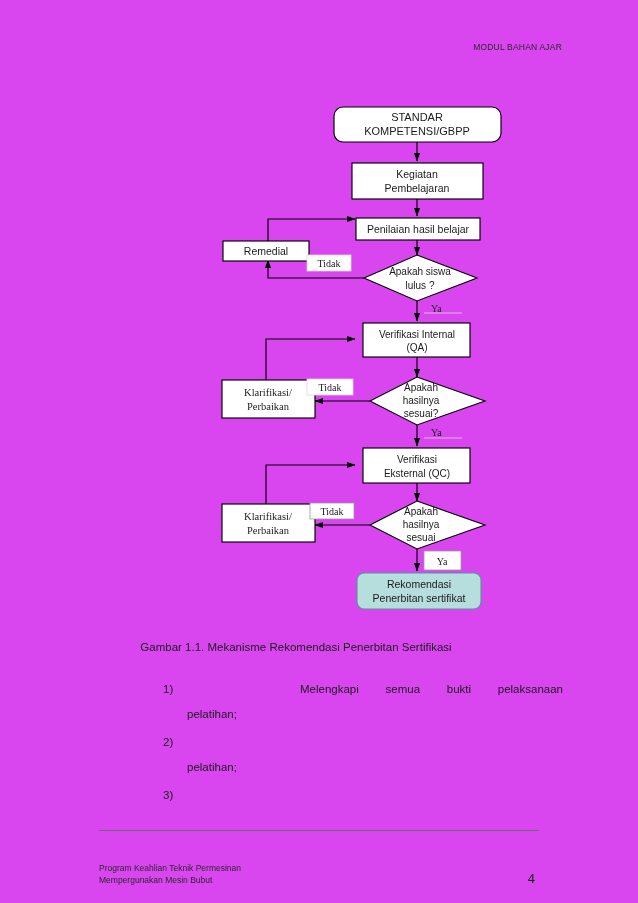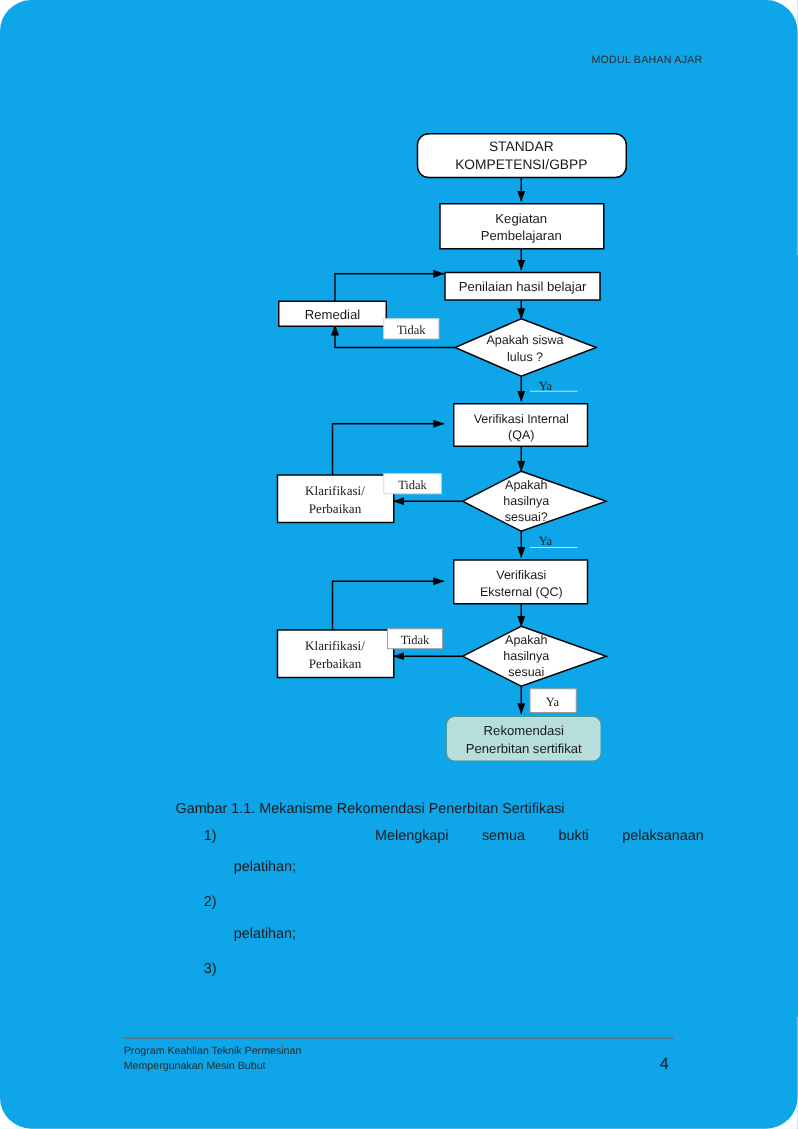--- a/index.html
+++ b/index.html
@@ -11,22 +11,21 @@
     width: 638px;
     height: 903px;
     position: relative;
     font-family: "Liberation Sans", sans-serif;
     color: #1a1a1a;
     overflow: hidden;
   }
   .page {
     position: absolute;
     inset: 0;
-    background: #0ea5e9;
-    border-radius: 25px;
+    background: #d946ef;
   }
 
   
   .doc-header {
     position: absolute;
     top: 42px;
     right: 76px;
     font-size: 8.5px;
     letter-spacing: 0.2px;
     color: #2a2a2a;
@@ -76,20 +75,21 @@
     font-size: 11.5px;
     line-height: 25px;
   }
   .li-body {
     flex: 1 1 auto;
     font-size: 11.5px;
     line-height: 25px;
     text-align: justify;
     text-align-last: justify;
     white-space: nowrap;
+    margin-top: 20px;
   }
   .li-cont {
     font-size: 11.5px;
     line-height: 25px;
     padding-left: 24px;
   }
 
   
   .footer-rule {
     position: absolute;
@@ -105,20 +105,21 @@
     top: 834px;
     width: 440px;
     display: flex;
     justify-content: space-between;
     align-items: flex-end;
   }
   .footer-lines {
     font-size: 8.5px;
     line-height: 12px;
     color: #2a2a2a;
+    margin-top: 28px;
   }
   .footer-page {
     font-size: 13px;
     color: #1a1a1a;
     padding-right: 4px;
   }
 </style>
 </head>
 <body>
 

